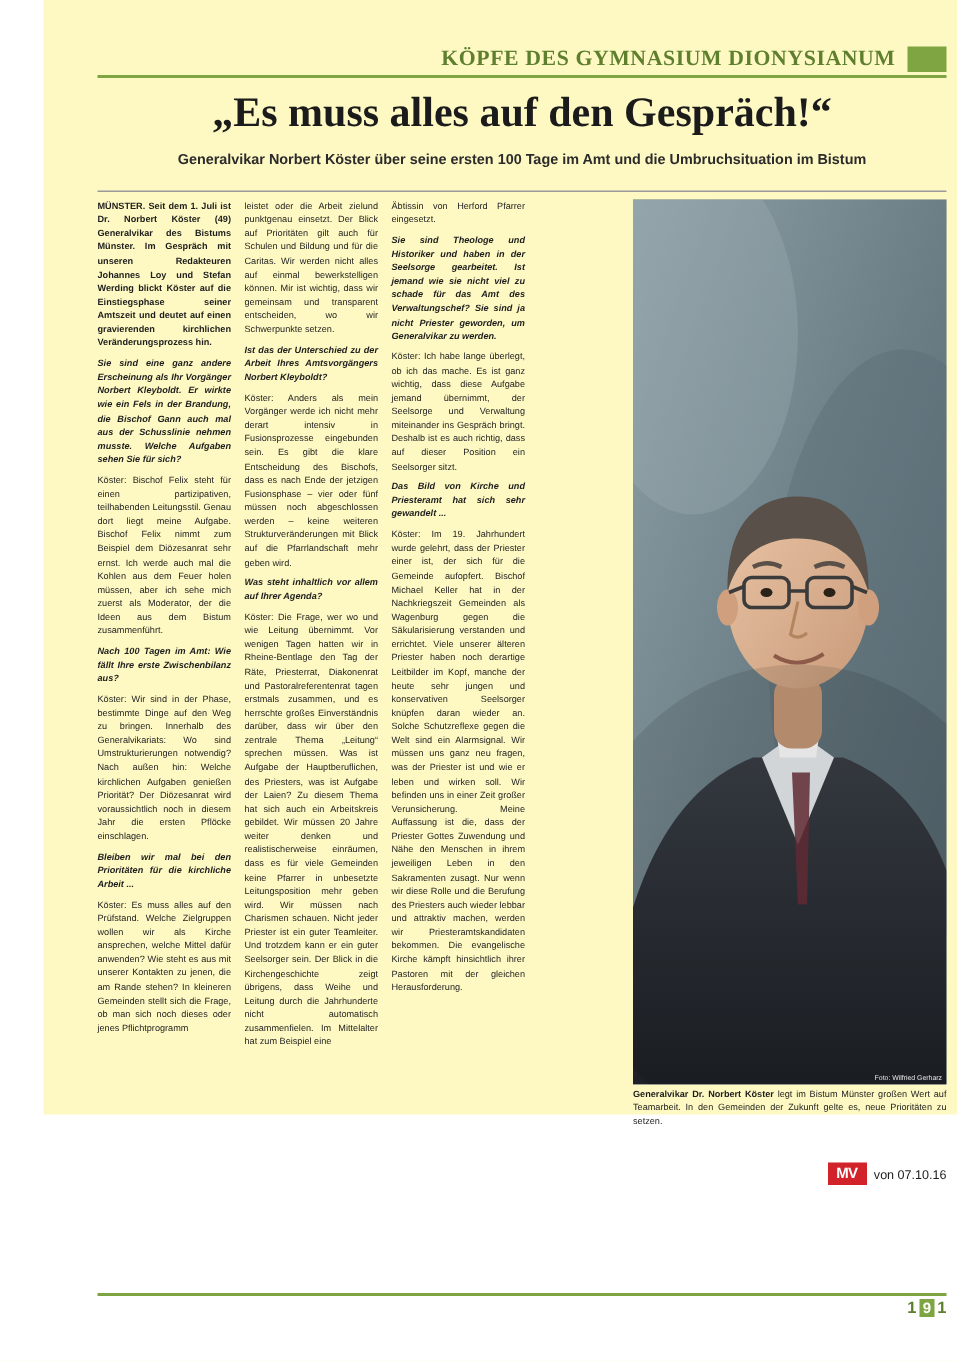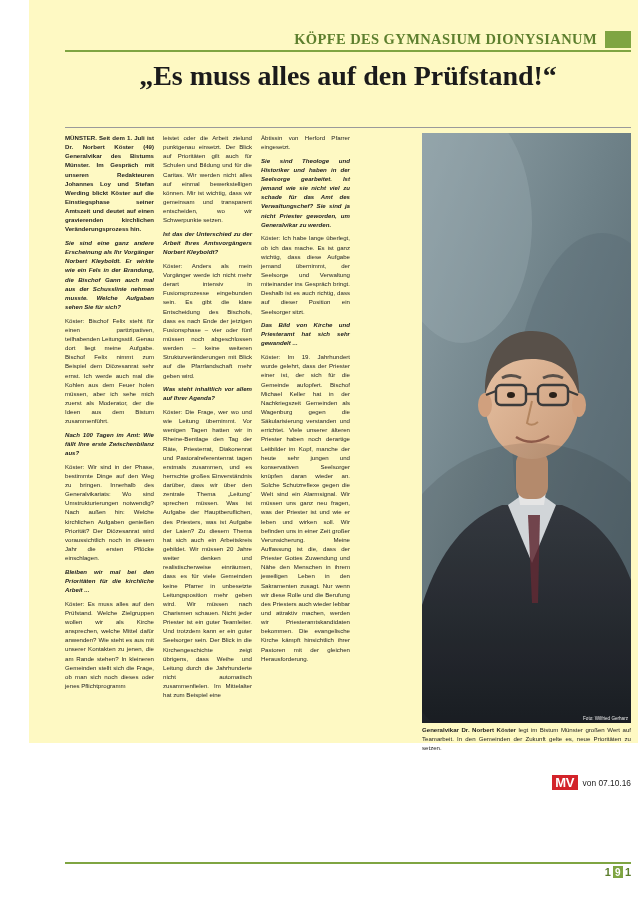--- a/index.html
+++ b/index.html
@@ -164,21 +164,21 @@
     align-items: center;
     justify-content: flex-end;
   }
   .source-logo {
     width: 26px;
     height: 15px;
     background: #d3232a;
     color: #ffffff;
     font-family: "Liberation Sans", sans-serif;
     font-weight: bold;
-    font-size: 13px;
+    font-size: 10px;
     letter-spacing: -0.5px;
     display: flex;
     align-items: center;
     justify-content: center;
     margin-right: 5px;
   }
   .source-text {
     font-family: Liberation Sans, sans-serif;
     font-size: 8.4px;
     color: #1d1d1d;
@@ -225,21 +225,22 @@
 
 <div class="page">
 
   <div class="header">
     <div class="header-title">KÖPFE DES GYMNASIUM DIONYSIANUM</div>
     <div class="header-mark"></div>
   </div>
   <div class="header-rule"></div>
 
   <div class="title-wrap">
-    <h1 class="headline">„Es muss alles auf den Prüfstand!“</h1>
+    <h1 class="headline">„Es muss alles auf den Gespräch!“</h1>
+    <div class="subhead">Generalvikar Norbert Köster über seine ersten 100 Tage im Amt und die Umbruchsituation im Bistum</div>
   </div>
   <div class="title-rule"></div>
 
   <div class="body-area">
 
     <div class="col" id="col1">
       <p class="lead">MÜNSTER. Seit dem 1. Juli ist Dr. Norbert Köster (49) Generalvikar des Bistums Münster. Im Gespräch mit unseren Redakteuren Johannes Loy und Stefan Werding blickt Köster auf die Einstiegsphase seiner Amtszeit und deutet auf einen gravierenden kirchlichen Veränderungsprozess hin.</p>
       <p class="q">Sie sind eine ganz andere Erscheinung als Ihr Vorgänger Norbert Kleyboldt. Er wirkte wie ein Fels in der Brandung, die Bischof Gann auch mal aus der Schusslinie nehmen musste. Welche Aufgaben sehen Sie für sich?</p>
       <p>Köster: Bischof Felix steht für einen partizipativen, teilhabenden Leitungsstil. Genau dort liegt meine Aufgabe. Bischof Felix nimmt zum Beispiel dem Diözesanrat sehr ernst. Ich werde auch mal die Kohlen aus dem Feuer holen müssen, aber ich sehe mich zuerst als Moderator, der die Ideen aus dem Bistum zusammenführt.</p>
       <p class="q">Nach 100 Tagen im Amt: Wie fällt Ihre erste Zwischenbilanz aus?</p>

